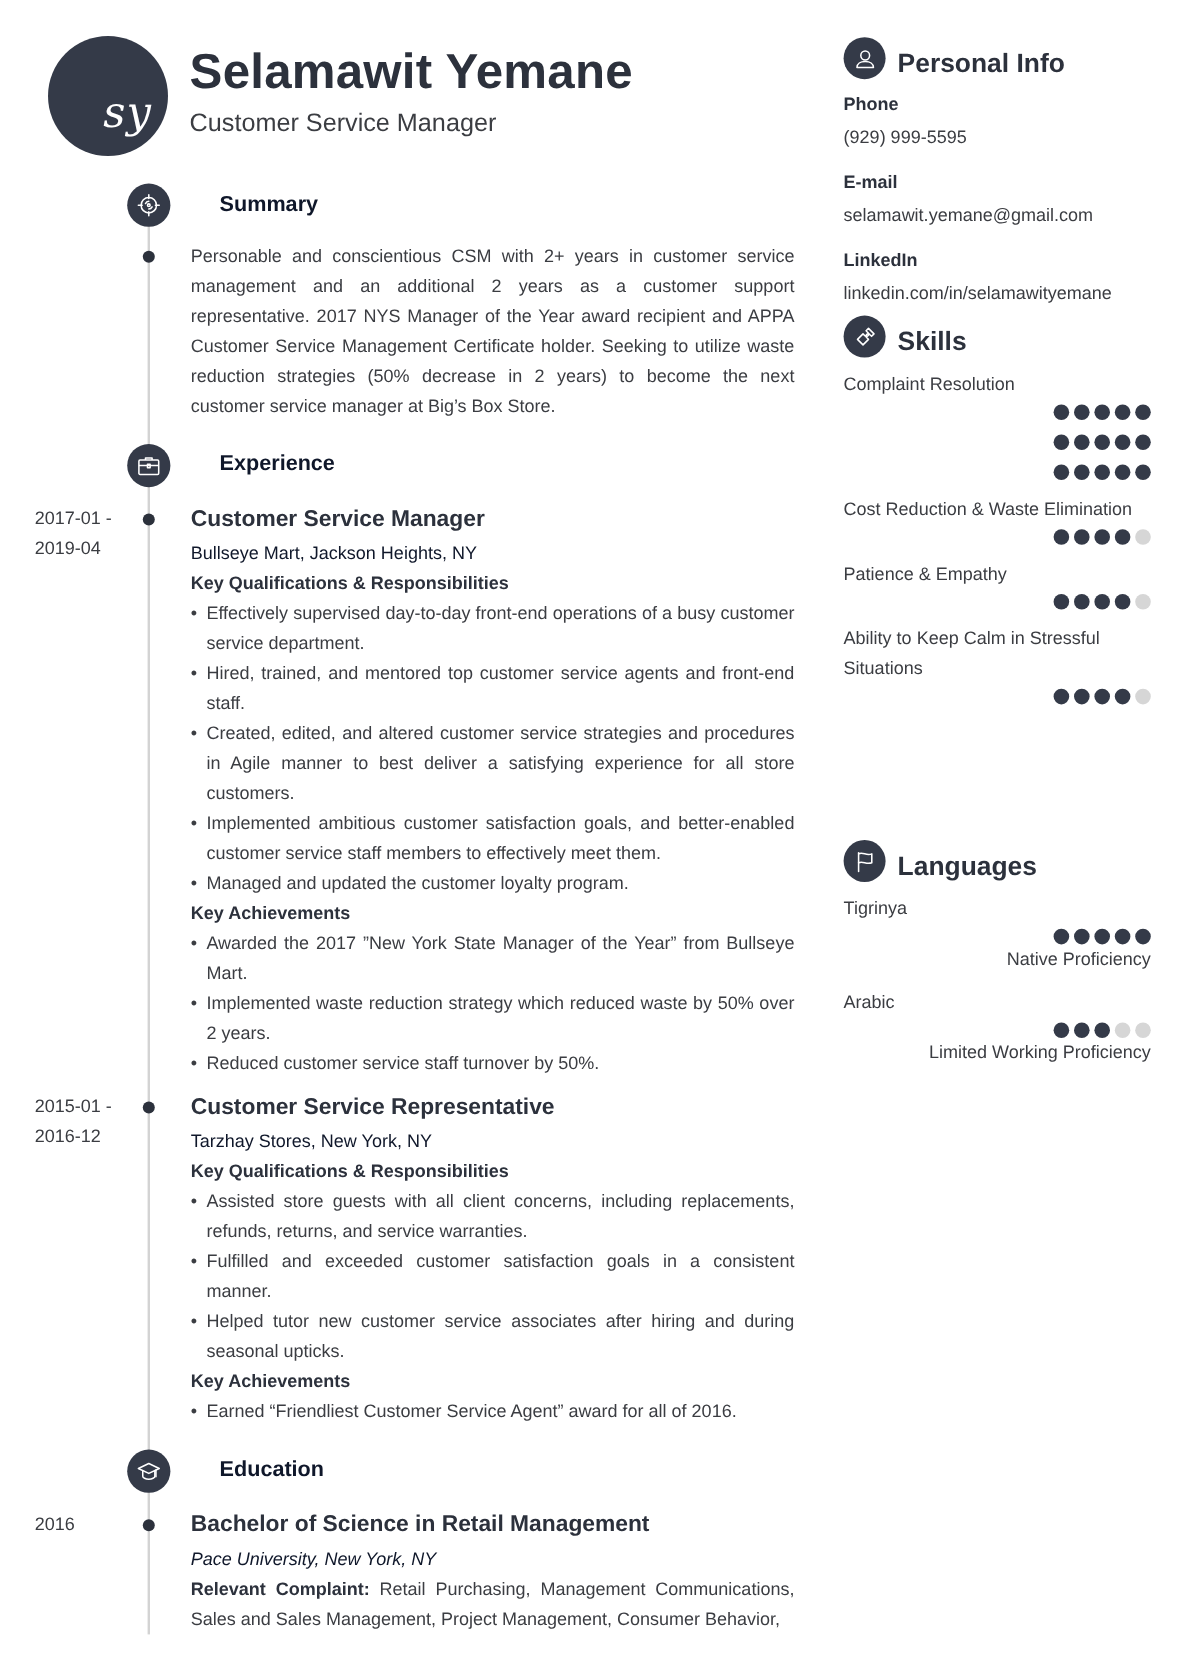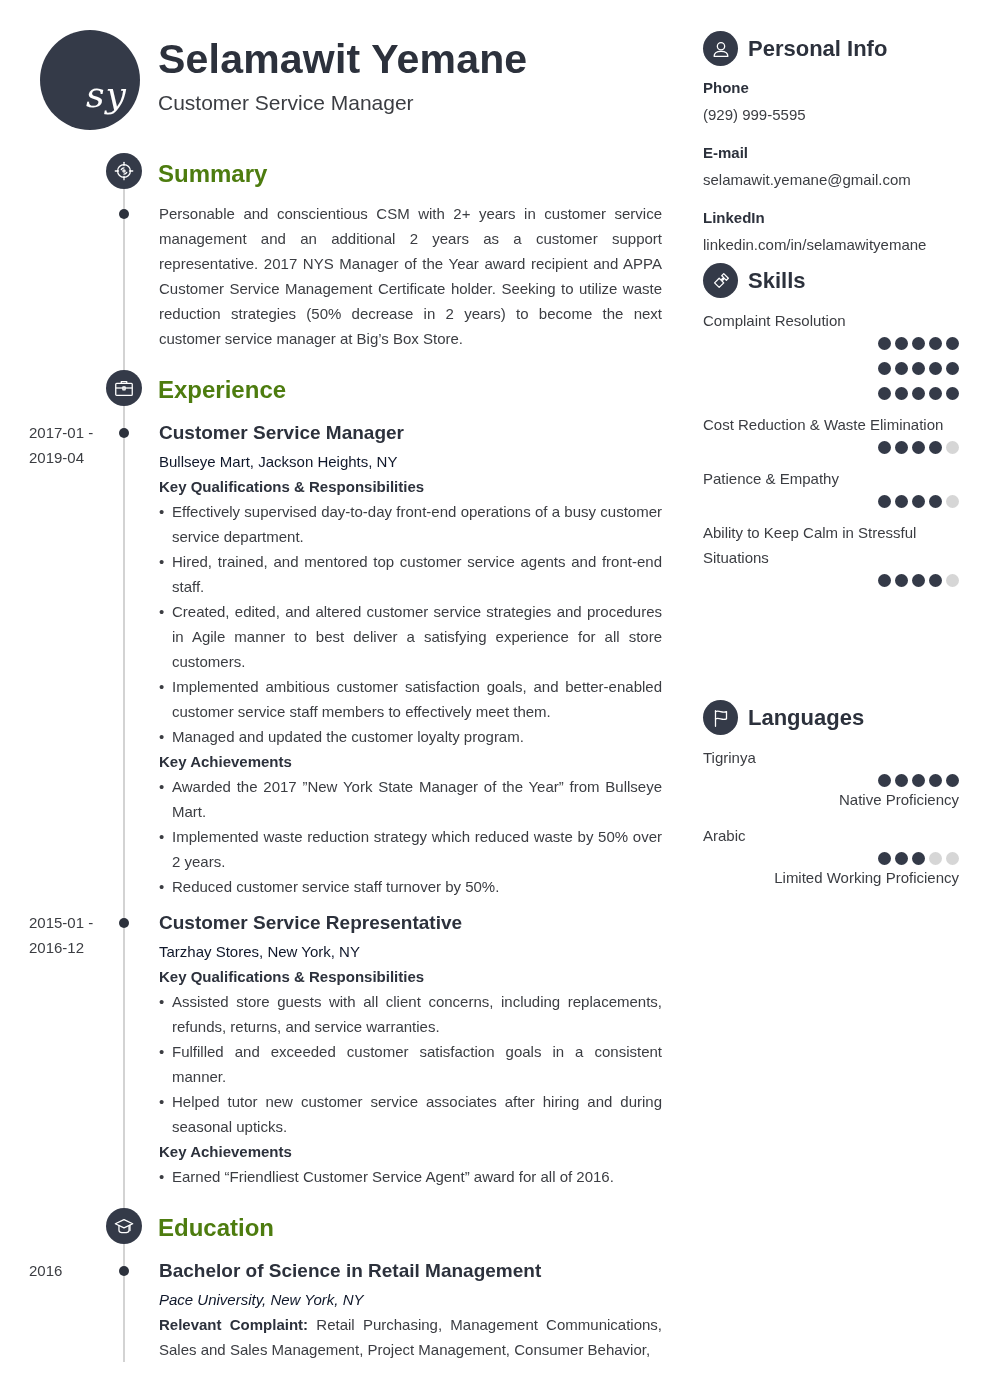--- a/index.html
+++ b/index.html
@@ -34,21 +34,21 @@
   .section-icon {
     position: absolute; width: 36px; height: 36px; border-radius: 50%;
     background: #343a48; display: flex; align-items: center; justify-content: center;
   }
   .section-icon svg { width: 22px; height: 22px; }
   .tl-dot {
     position: absolute; left: 119px; width: 10px; height: 10px; border-radius: 50%;
     background: #2c313c;
   }
   .section-title {
-    position: absolute; font-size: 24px; font-weight: bold; color: #4d7c0f;
+    position: absolute; font-size: 18px; font-weight: bold; color: #0f172a; margin-left: 25px;
   }
 
   .body-text {
     font-size: 15px; line-height: 25px; color: #3b3d42; text-align: justify;
   }
   .summary {
     position: absolute; left: 159px; top: 201px; width: 503px;
   }
   .entry { position: absolute; left: 159px; width: 503px; }
   .entry-date {
@@ -66,21 +66,21 @@
     position: relative; padding-left: 13px; font-size: 15px; line-height: 25px;
     color: #3b3d42; text-align: justify;
   }
   ul.bullets li::before {
     content: "\2022"; position: absolute; left: 0; top: 0; color: #3b3d42;
   }
   .coursework strong { color: #2c313c; }
 
   
   .right { position: absolute; left: 703px; width: 256px; }
-  .r-head { position: absolute; left: 703px; display: flex; align-items: center; }
+  .r-head { position: absolute; left: 703px; display: flex; align-items: flex-end; }
   .r-head .section-icon { position: static; width: 35px; height: 35px; }
   .r-head .r-title { margin-left: 10px; font-size: 22px; font-weight: bold; color: #2c313c; }
 
   .info-label { font-size: 15px; font-weight: bold; color: #2c313c; line-height: 20px; }
   .info-value { font-size: 15px; color: #3b3d42; line-height: 20px; margin-top: 7px; }
   .info-block { margin-bottom: 18px; }
 
   .skill { margin-bottom: 12px; }
   .skill-name { font-size: 15px; line-height: 25px; color: #3b3d42; }
   .dots { display: flex; justify-content: flex-end; gap: 4px; margin-top: 4px; }

